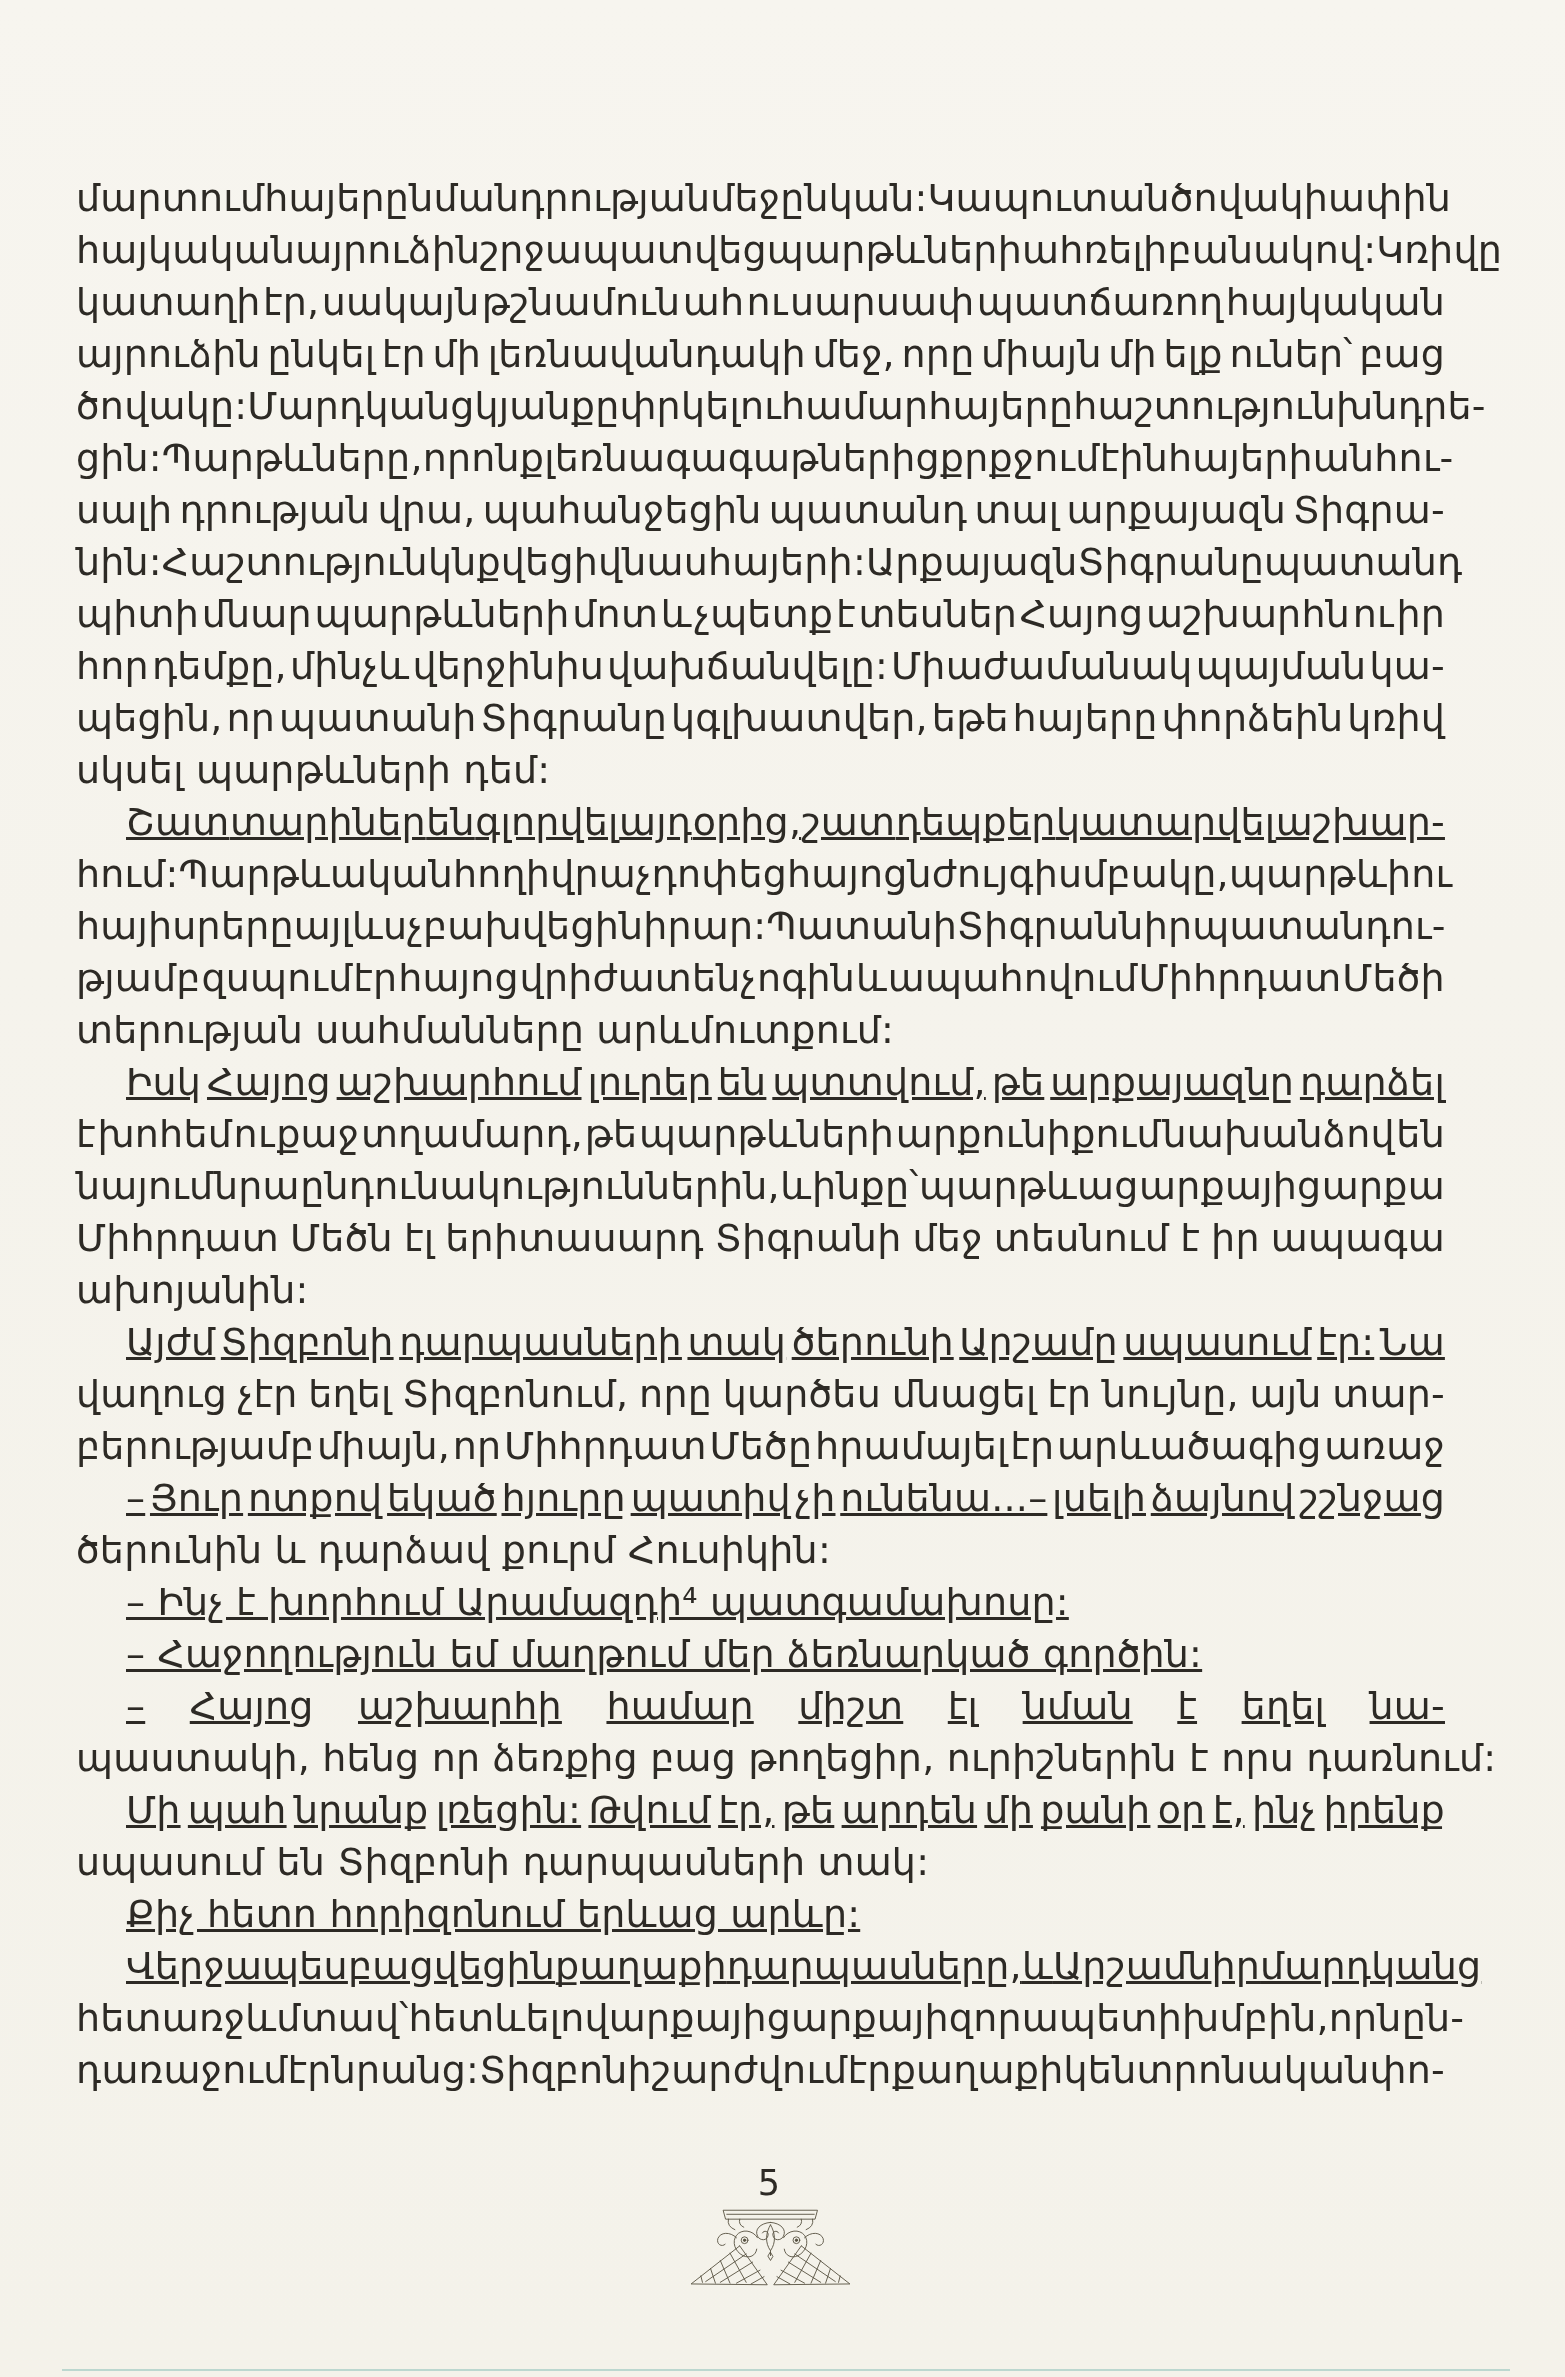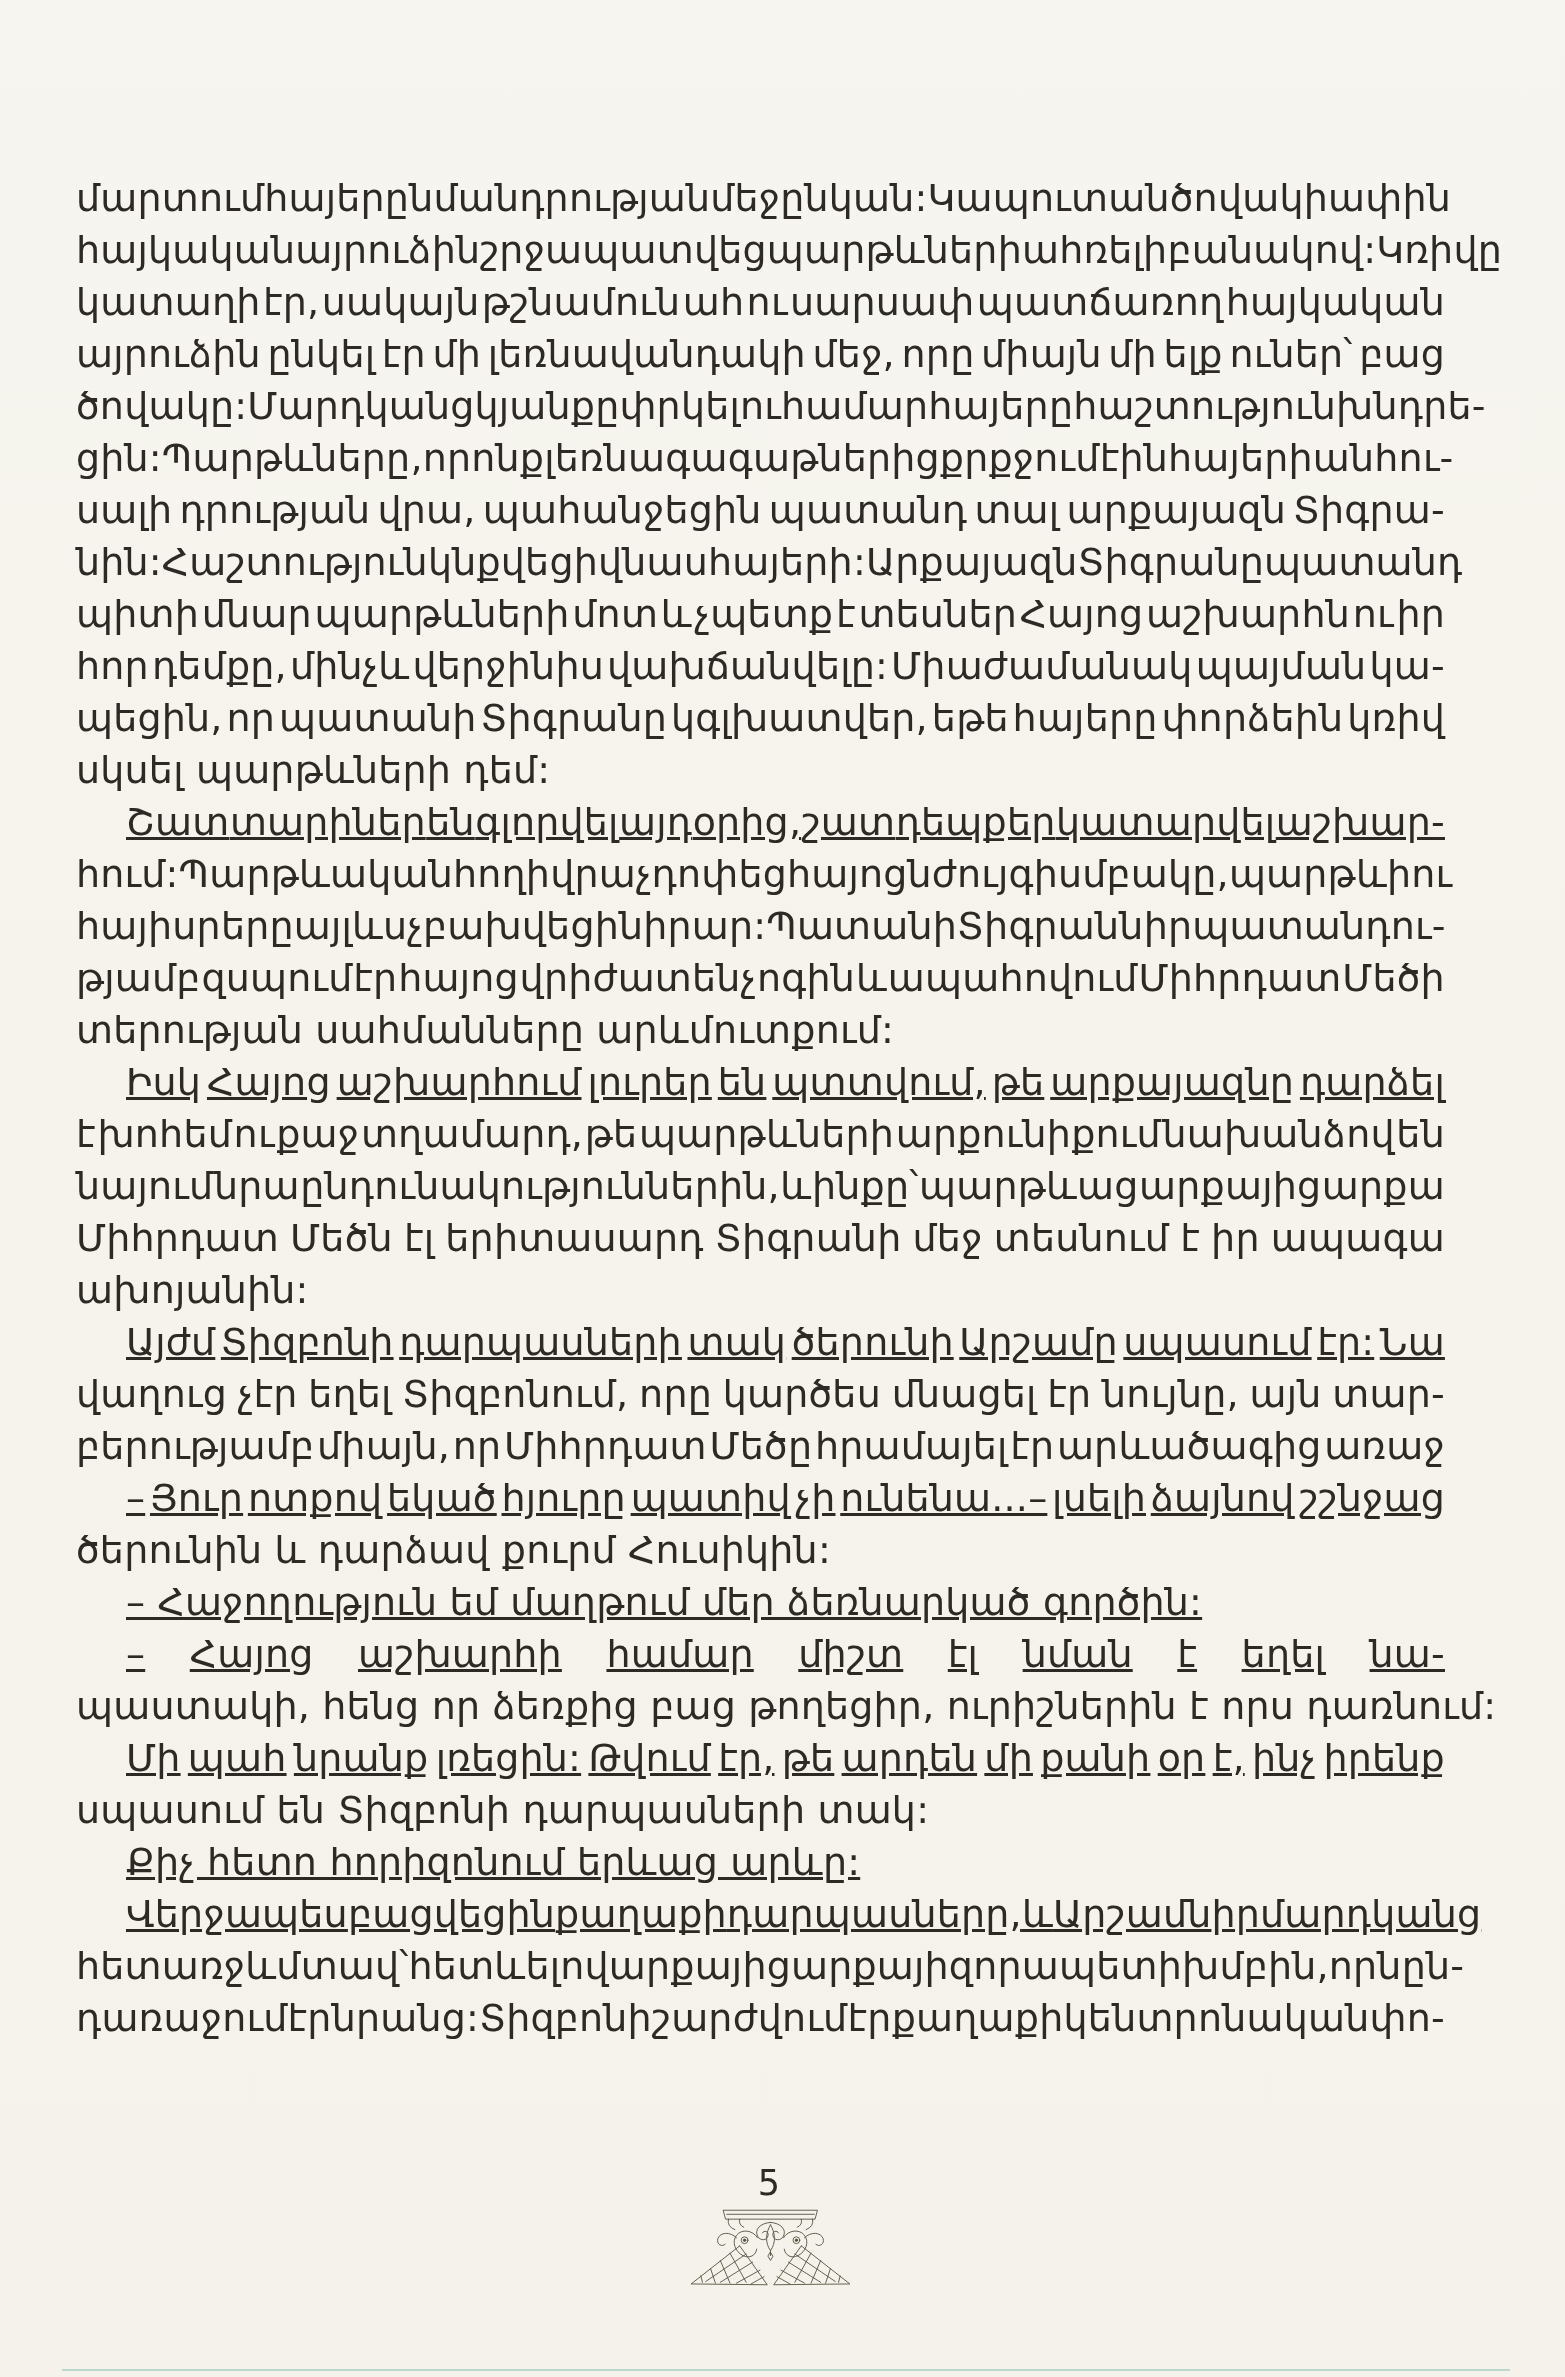--- a/index.html
+++ b/index.html
@@ -300,20 +300,21 @@
         <span>եկած</span>
         <span>հյուրը</span>
         <span>պատիվ</span>
         <span>չի</span>
         <span>ունենա...–</span>
         <span>լսելի</span>
         <span>ձայնով</span>
         <span>շշնջաց</span>
       </div>
       <div class="line left">ծերունին և դարձավ քուրմ Հուսիկին:</div>
+      <div class="line left indent">– Ինչ է խորհում Արամազդի⁴ պատգամախոսը:</div>
       <div class="line left indent">– Հաջողություն եմ մաղթում մեր ձեռնարկած գործին:</div>
       <div class="line indent">
         <span>–</span>
         <span>Հայոց</span>
         <span>աշխարհի</span>
         <span>համար</span>
         <span>միշտ</span>
         <span>էլ</span>
         <span>նման</span>
         <span>է</span>

